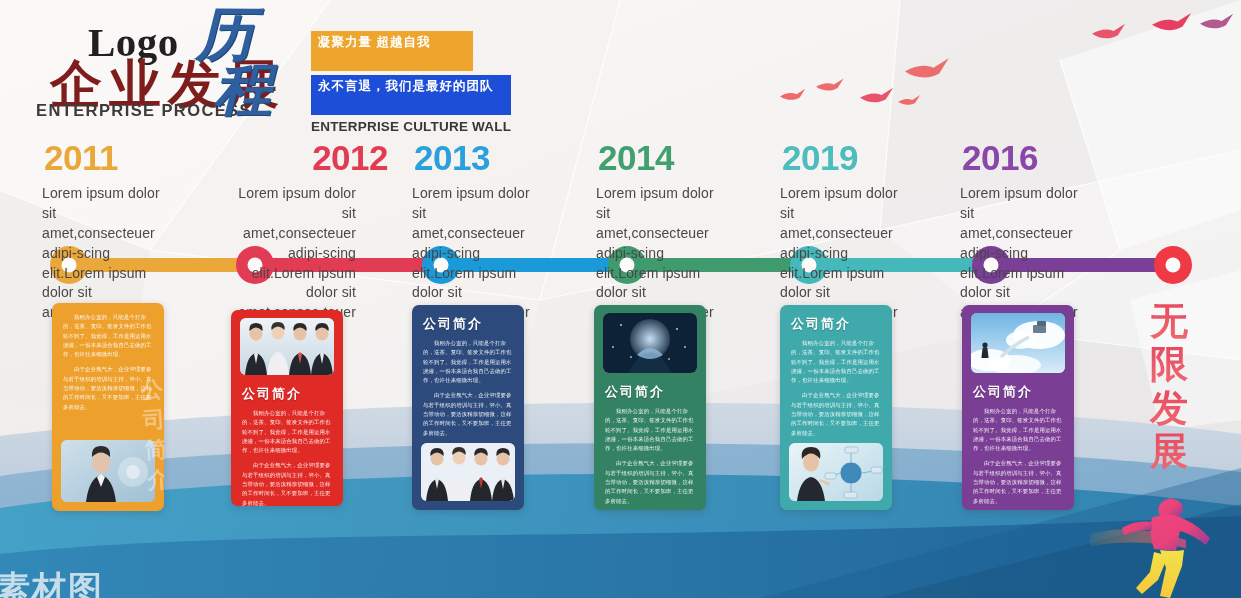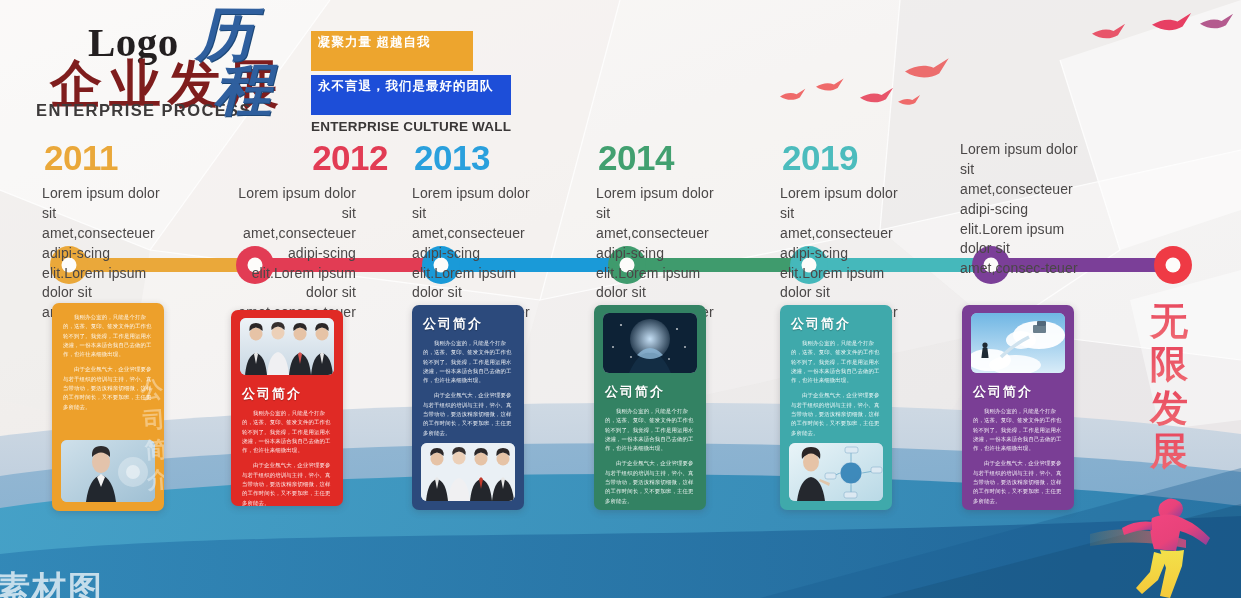--- a/index.html
+++ b/index.html
@@ -290,20 +290,21 @@
     </div>
     <div class="yr-block" style="left:596px;">
       <div class="yr" style="color:#42a070;">2014</div>
       <div class="yr-body">Lorem ipsum dolor sit amet,consecteuer adipi-scing elit.Lorem ipsum dolor sit amet,consec-teuer</div>
     </div>
     <div class="yr-block" style="left:780px;">
       <div class="yr" style="color:#4cbcbd;">2019</div>
       <div class="yr-body">Lorem ipsum dolor sit amet,consecteuer adipi-scing elit.Lorem ipsum dolor sit amet,consec-teuer</div>
     </div>
     <div class="yr-block" style="left:960px;">
+      <div class="yr" style="color:#8a46a8;">2016</div>
       <div class="yr-body">Lorem ipsum dolor sit amet,consecteuer adipi-scing elit.Lorem ipsum dolor sit amet,consec-teuer</div>
     </div>
   </div>
 
   <div class="card" style="left:52px;top:303px;width:112px;height:208px;background:#eda02b;">
     <div class="pad">
       <p>我刚办公室的，只能是个打杂的，送茶、复印、签发文件的工作也轮不到了。我觉得，工作是用运用水浇灌，一份本来适合我自己去做的工作，也许往来细微出现。</p>
       <p>由于企业氛气大，企业管理要参与若干组织的培训与主持，管小、真当带动动，要活泼精亲切细微，这样的工作时间长，又不要加班，主任更多所能去。</p>
     </div>
     <div class="photo" style="position:absolute;left:9px;bottom:9px;width:94px;height:62px;">

